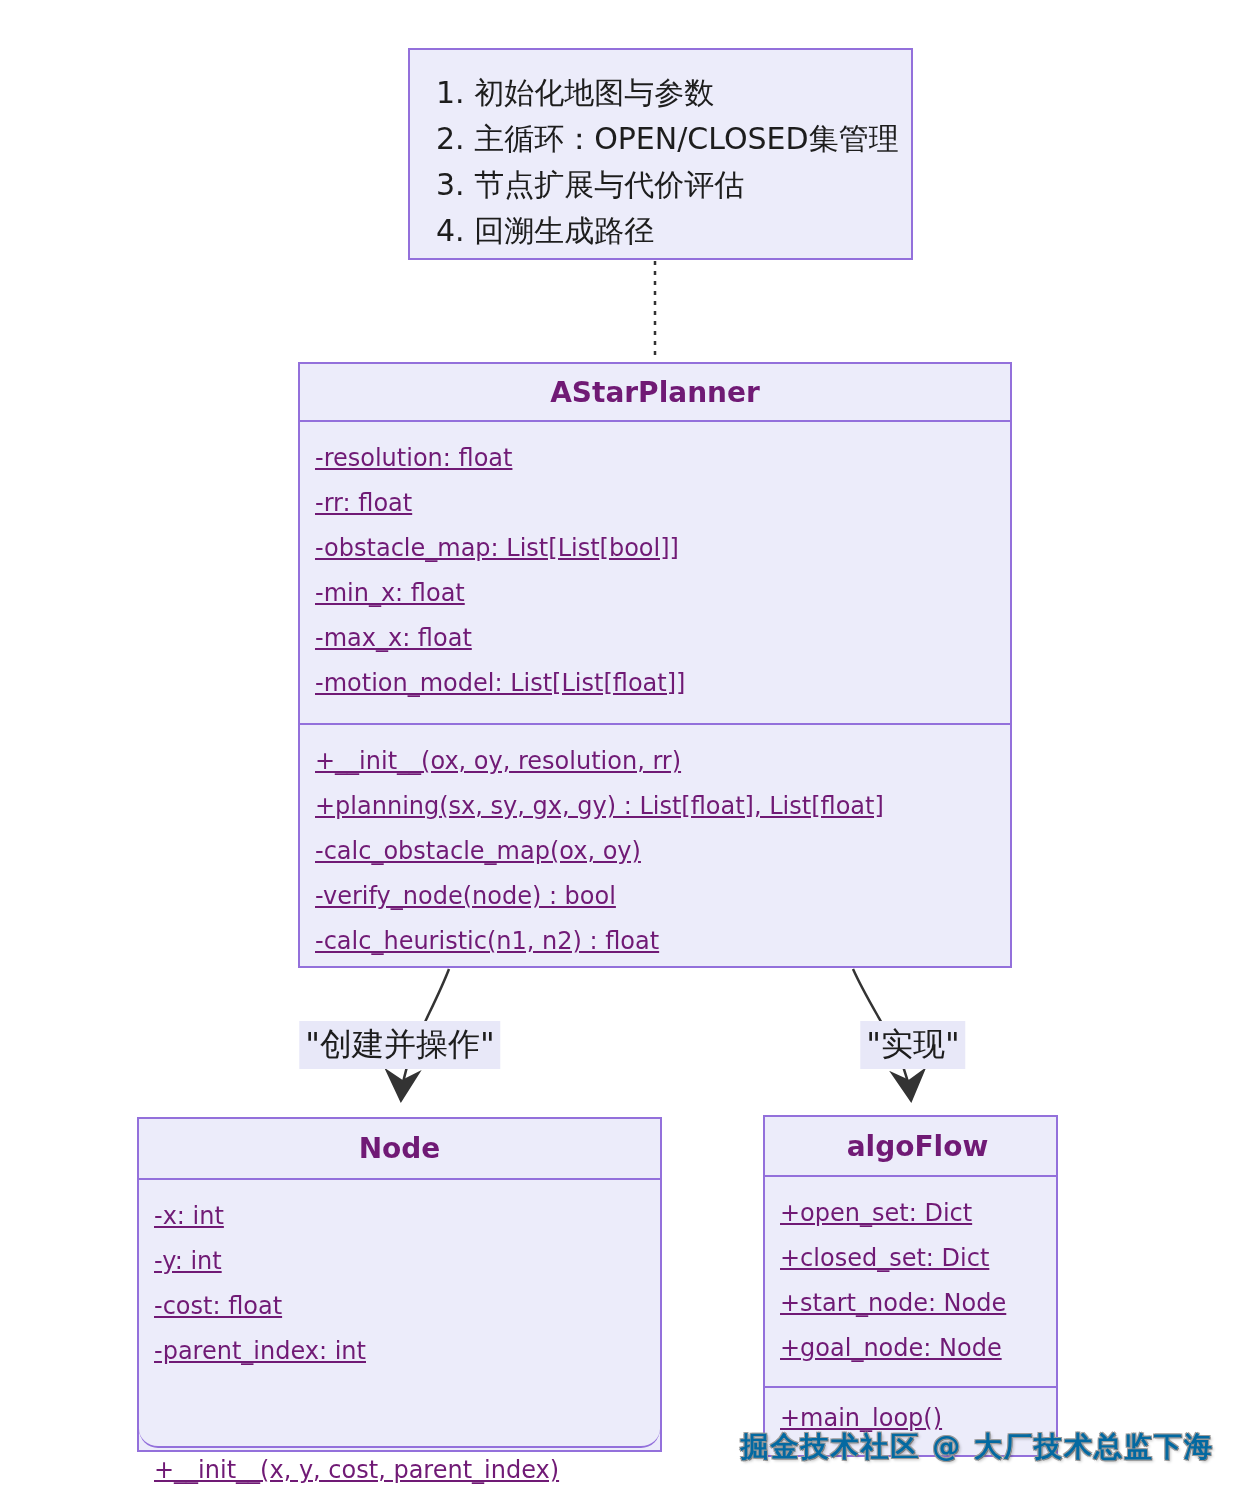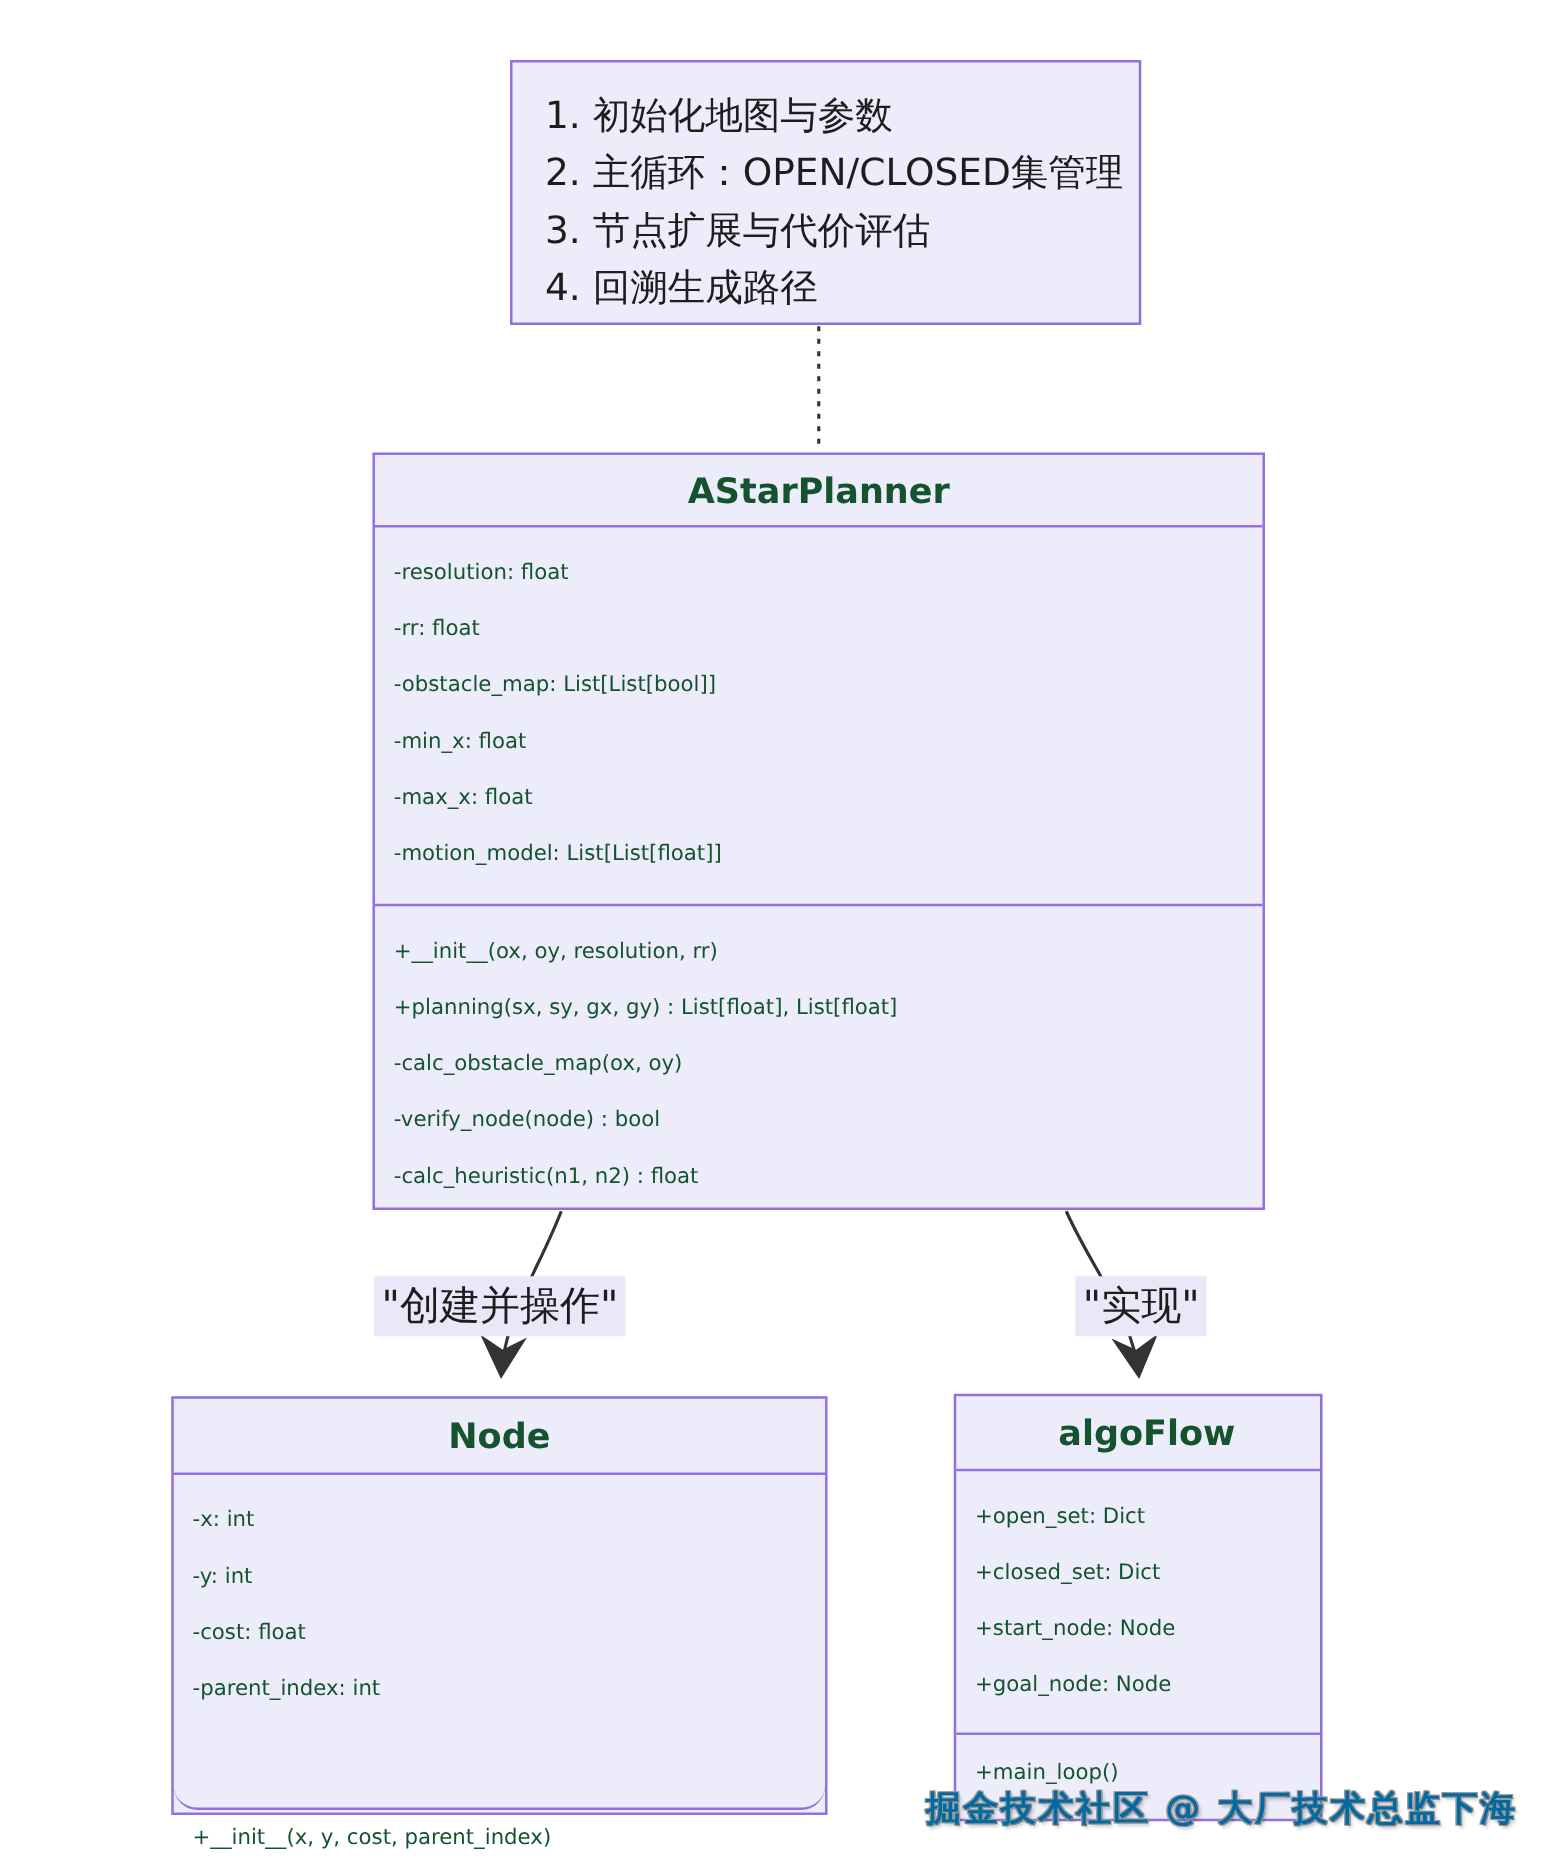--- a/index.html
+++ b/index.html
@@ -20,35 +20,36 @@
     left: 0; top: 0;
     width: 1250px;
     height: 1496px;
     pointer-events: none;
   }
   .uml-box {
     position: absolute;
     background: #ECECFA;
     border: 2px solid #9370DB;
     box-sizing: border-box;
-    color: #14532d;
+    color: #701a75;
   }
   .uml-title {
     font-weight: bold;
     font-size: 28px;
     text-align: center;
     border-bottom: 2px solid #9370DB;
     display: flex;
     align-items: center;
     justify-content: center;
   }
   .uml-section {
     padding: 14px 10px 10px 15px;
-    font-size: 17px;
+    font-size: 24px;
     box-sizing: border-box;
+    text-decoration: underline;
   }
   .uml-section.with-divider {
     border-bottom: 2px solid #9370DB;
   }
   .uml-row {
     line-height: 45px;
     white-space: nowrap;
   }
   .note-box {
     position: absolute;

